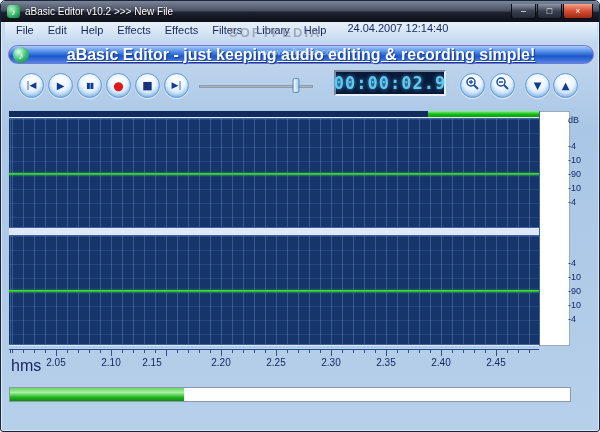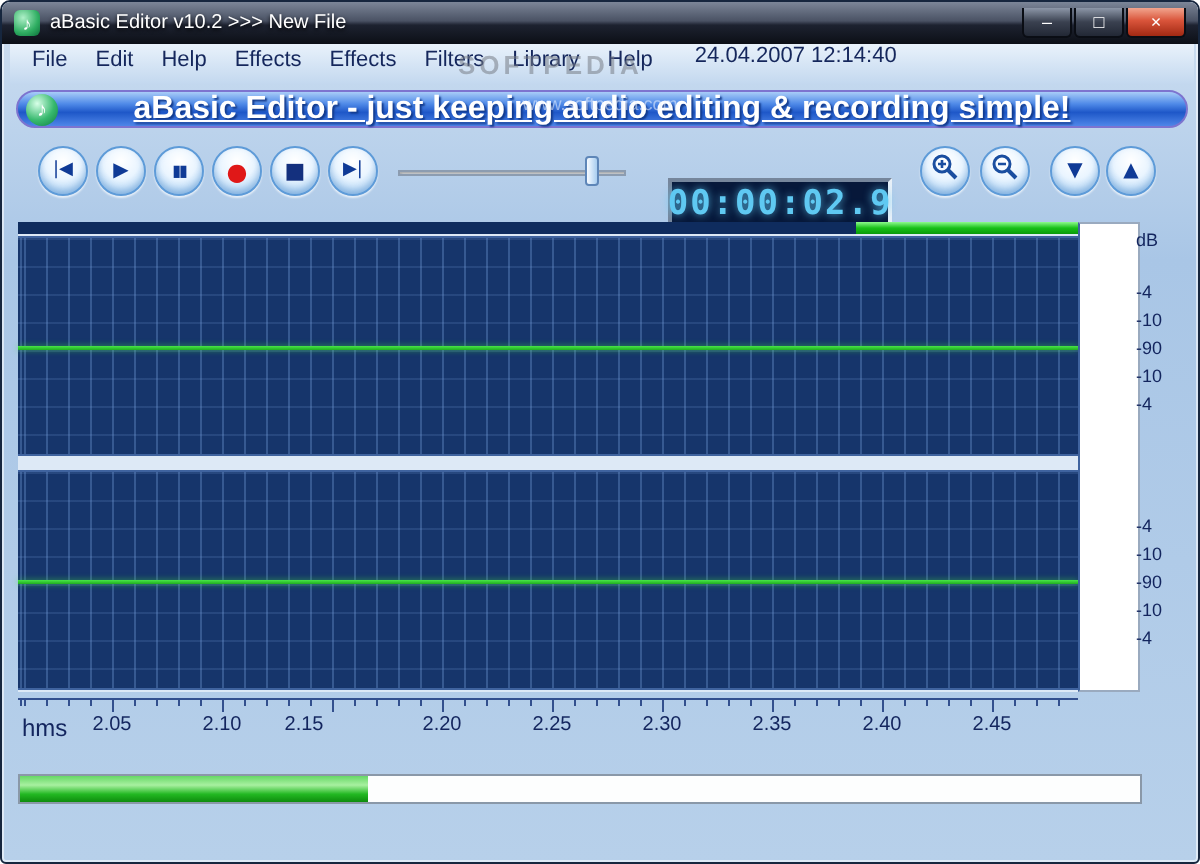--- a/index.html
+++ b/index.html
@@ -48,21 +48,21 @@
   .glyph.pause{font-size:8px;letter-spacing:-1px;}
   .glyph.rec{color:#e01818;font-size:12px;}
   .glyph.stop{color:#14307e;font-size:11px;}
   
   .slider{position:absolute;left:198px;top:76px;width:114px;height:18px;cursor:pointer;}
   .slider-track{position:absolute;left:0;top:8px;width:114px;height:3px;background:#f4f8fc;
     border:1px solid #8c9cb0;box-shadow:inset 1px 1px 1px rgba(0,0,0,.3);}
   .slider-thumb{position:absolute;top:1px;width:7px;height:15px;transform:translateX(-50%);
     background:linear-gradient(90deg,#f8fbff,#cfe4f8 50%,#a8cdef);border:1px solid #5e86b8;border-radius:2px;}
   
-  .lcd{position:absolute;left:333px;top:88px;width:112px;height:26px;background:#07183a;
+  .lcd{position:absolute;left:333px;top:69px;width:112px;height:26px;background:#07183a;
     border:2px solid;border-color:#76869c #e8f0f8 #e8f0f8 #76869c;
     color:#5fc9f2;font-family:"DejaVu Sans Mono",monospace;font-size:17px;font-weight:bold;letter-spacing:1px;
     display:flex;align-items:center;justify-content:center;text-shadow:0 0 4px rgba(95,201,242,.8);}
   
   .wavearea{position:absolute;left:8px;top:110px;width:530px;height:235px;background:#dde9f6;}
   .scrollstrip{position:absolute;left:0;top:0;width:530px;height:6px;background:#0f2c5e;cursor:pointer;}
   .scrollthumb{position:absolute;top:0;height:6px;background:linear-gradient(180deg,#8dfb8d,#18c018 50%,#0a9a0a);}
   .panel{position:absolute;left:0;width:530px;height:110px;background-color:#16356b;
     border-top:1px solid #3f639f;border-bottom:1px solid #3f639f;
     background-image:repeating-linear-gradient(90deg,rgba(115,155,215,.35) 0 1px,transparent 1px 11px),
@@ -74,21 +74,21 @@
   
   .scalecol{position:absolute;left:538px;top:110px;width:31px;height:235px;background:#fff;
     border:1px solid #9aaabf;border-left:1px solid #3f639f;}
   .dbl{position:absolute;left:4px;font-size:9px;color:#13255e;line-height:10px;padding-left:24px;}
   
   .ruler{position:absolute;left:8px;top:348px;width:562px;height:22px;color:#13255e;}
   .ticks{position:absolute;left:0;top:0;width:530px;height:4px;border-top:1px solid #33508e;
     background:repeating-linear-gradient(90deg,#33508e 0 1px,transparent 1px 11px);background-position:3px 0;}
   .mt{position:absolute;top:0;width:1px;height:7px;background:#33508e;}
   .tlabel{position:absolute;top:8px;width:30px;text-align:center;font-size:10px;}
-  .hms{position:absolute;left:2px;top:8px;font-size:12px;}
+  .hms{position:absolute;left:2px;top:8px;font-size:16px;}
   
   .progress{position:absolute;left:8px;top:386px;width:562px;height:15px;background:#fdfefe;
     border:1px solid #8a98a8;cursor:pointer;}
   .pfill{height:100%;background:linear-gradient(180deg,#66d866 0%,#a8f0a0 35%,#22b822 70%,#0e8c0e 100%);}
 </style>
 </head>
 <body>
 
 <div class="window">
 

